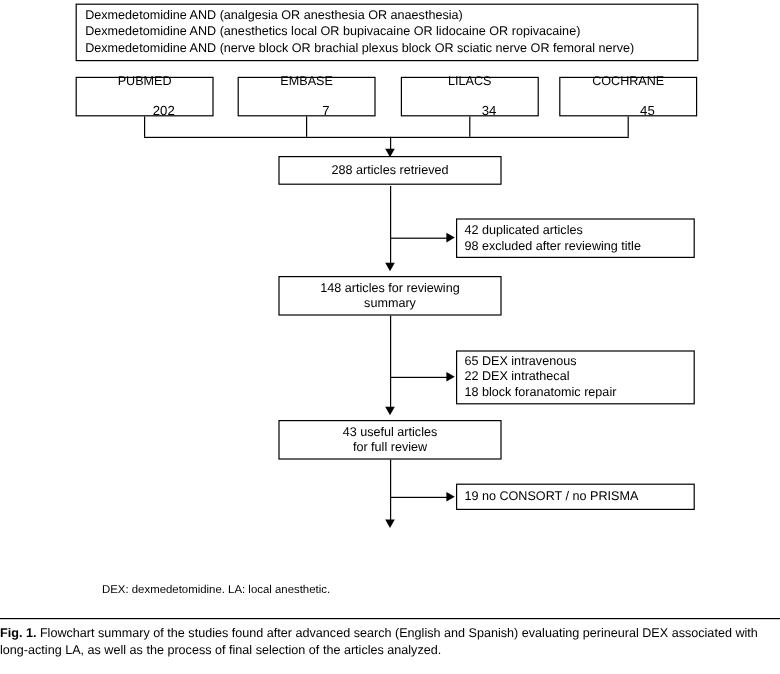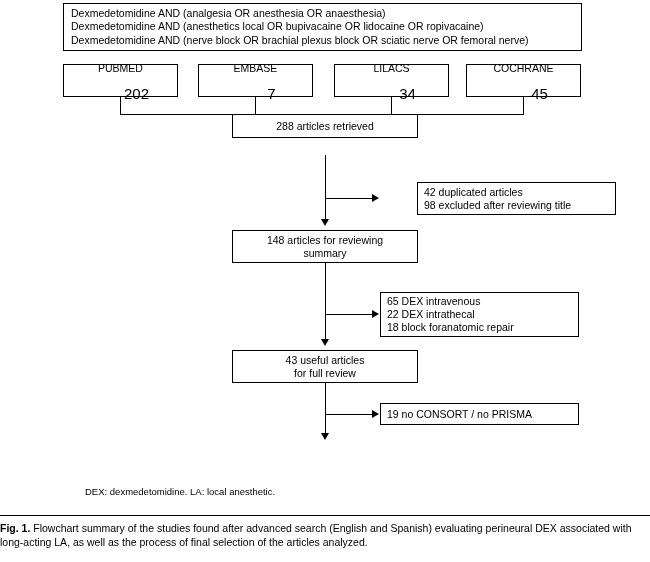--- a/index.html
+++ b/index.html
@@ -65,34 +65,33 @@
     top: 64px;
     width: 115px;
     height: 33px;
     gap: 12px;
   }
   .db-pubmed { left: 63px; }
   .db-embase { left: 198px; }
   .db-lilacs { left: 334px; }
   .db-cochrane { left: 466px; }
   .db-box .name { font-size: 10.5px; }
-  .db-box .count { font-size: 15px; margin-left: 32px; }
+  .db-box .count { font-size: 11px; margin-left: 32px; }
 
   .retrieved-box {
     left: 232px;
-    top: 114px;
+    top: 130px;
     width: 186px;
     height: 24px;
   }
   .excl1-box {
     left: 380px;
     top: 182px;
     width: 199px;
     height: 33px;
-    margin-left: 37px;
   }
   .abstract-box {
     left: 232px;
     top: 230px;
     width: 186px;
     height: 33px;
   }
   .excl2-box {
     left: 380px;
     top: 292px;

